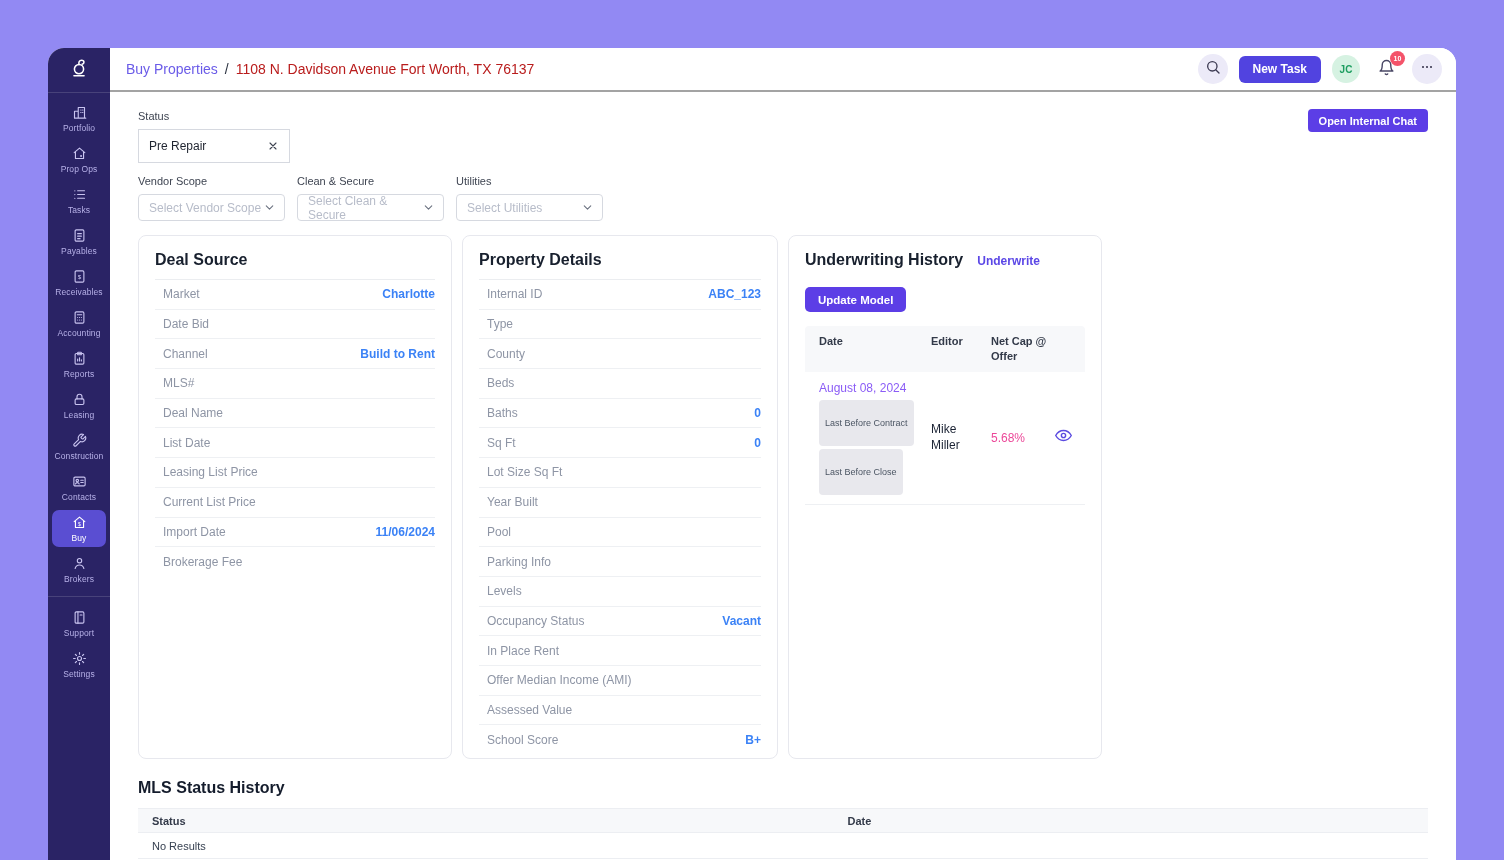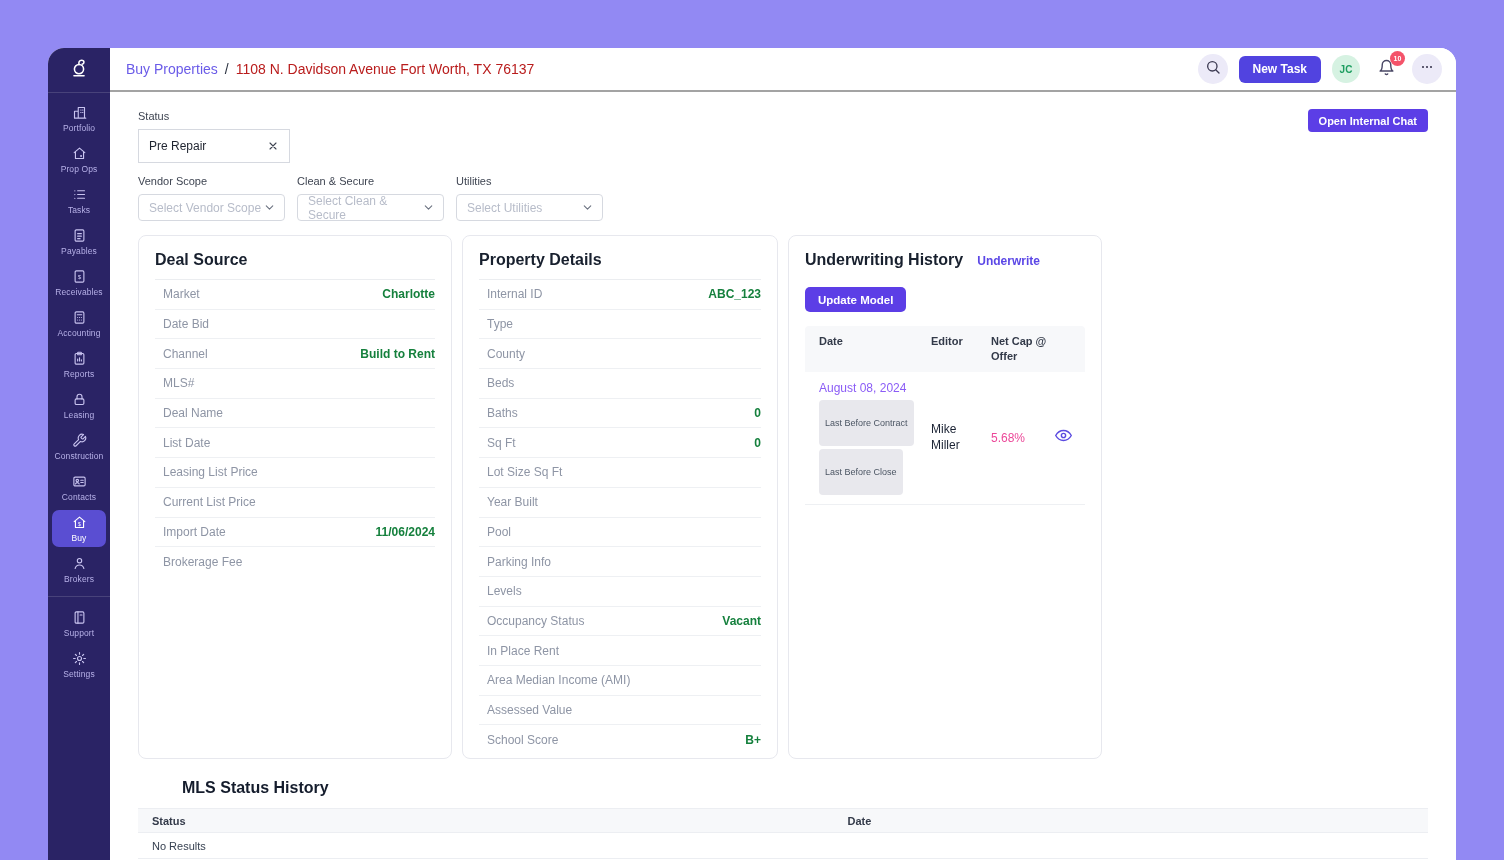--- a/index.html
+++ b/index.html
@@ -64,21 +64,21 @@
   .card.deal { width:314px; }
   .card.prop { width:316px; }
   .card.uw { width:314px; }
   .card-title-row { display:flex; align-items:baseline; gap:14px; padding-bottom:10px; }
   .card-title-row.underlined { border-bottom:1px solid #ebedf0; }
   .card-title { font-size:16px; font-weight:700; color:#18202e; }
   .field-row { display:flex; justify-content:space-between; align-items:center; height:29.7px;
     border-bottom:1px solid #eef0f3; padding-left:8px; }
   .field-row:last-child { border-bottom:none; }
   .field-label { font-size:12px; color:#8e95a5; }
-  .field-value { font-size:12px; font-weight:700; color:#15803d; }
+  .field-value { font-size:12px; font-weight:700; color:#3b82f6; }
 
   
   .uw-link { font-size:12px; font-weight:700; color:#5b47e6; cursor:pointer; }
   .btn-update { margin-top:8px; background:#5c3ee6; color:#fff; border:none; font-size:11.5px; font-weight:700;
     height:25px; padding:0 13px; border-radius:5px; cursor:pointer; font-family:Liberation Sans, sans-serif; }
   .uw-table { margin-top:14px; }
   .uw-thead { display:flex; background:#f7f8fa; padding:8px 2px 8px 14px; font-size:11px; font-weight:700;
     color:#333a49; border-radius:4px 4px 0 0; line-height:1.35; align-items:flex-start; }
   .c-date { flex:1; }
   .c-editor { width:60px; flex-shrink:0; }
@@ -86,21 +86,21 @@
   .c-eye { width:28px; flex-shrink:0; }
   .uw-row { display:flex; padding:9px 2px 9px 14px; border-bottom:1px solid #eef0f3; align-items:center; }
   .uw-date-txt { font-size:12px; color:#8b5cf6; margin-bottom:2px; }
   .pill { display:inline-block; background:#e8e8ed; color:#4b5563; font-size:9px; padding:18px 6px;
     border-radius:4px; margin-top:3px; white-space:nowrap; }
   .uw-editor-txt { font-size:12px; color:#1a2233; line-height:1.3; padding-right:6px; }
   .uw-cap-txt { font-size:12px; color:#ec4899; }
   .eye-btn { color:#5b4be0; cursor:pointer; display:flex; }
 
   
-  .section-title { font-size:16px; font-weight:700; color:#141c2c;margin-left:44px; }
+  .section-title { font-size:16px; font-weight:700; color:#141c2c; }
   .mls-title { margin-top:20px; }
   .mls-table { margin-top:11px; }
   .mls-head { display:flex; background:#f7f8fa; border-top:1px solid #eceef2; border-bottom:1px solid #eceef2;
     height:25px; align-items:center; font-size:11px; font-weight:700; color:#333a49; }
   .mls-cell-status { width:55%; padding-left:14px; }
   .mls-cell-date { flex:1; }
   .mls-row { height:26px; display:flex; align-items:center; font-size:11px; color:#374151;
     border-bottom:1px solid #eceef2; padding-left:14px;text-align:center; }
 </style>
 </head>
@@ -461,21 +461,21 @@
             </div>
           <div class="field-row">
               <span class="field-label">Occupancy Status</span>
               <span class="field-value">Vacant</span>
             </div>
           <div class="field-row">
               <span class="field-label">In Place Rent</span>
               <span class="field-value"></span>
             </div>
           <div class="field-row">
-              <span class="field-label">Area Median Income (AMI)</span>
+              <span class="field-label">Offer Median Income (AMI)</span>
               <span class="field-value"></span>
             </div>
           <div class="field-row">
               <span class="field-label">Assessed Value</span>
               <span class="field-value"></span>
             </div>
           <div class="field-row">
               <span class="field-label">School Score</span>
               <span class="field-value">B+</span>
             </div>

